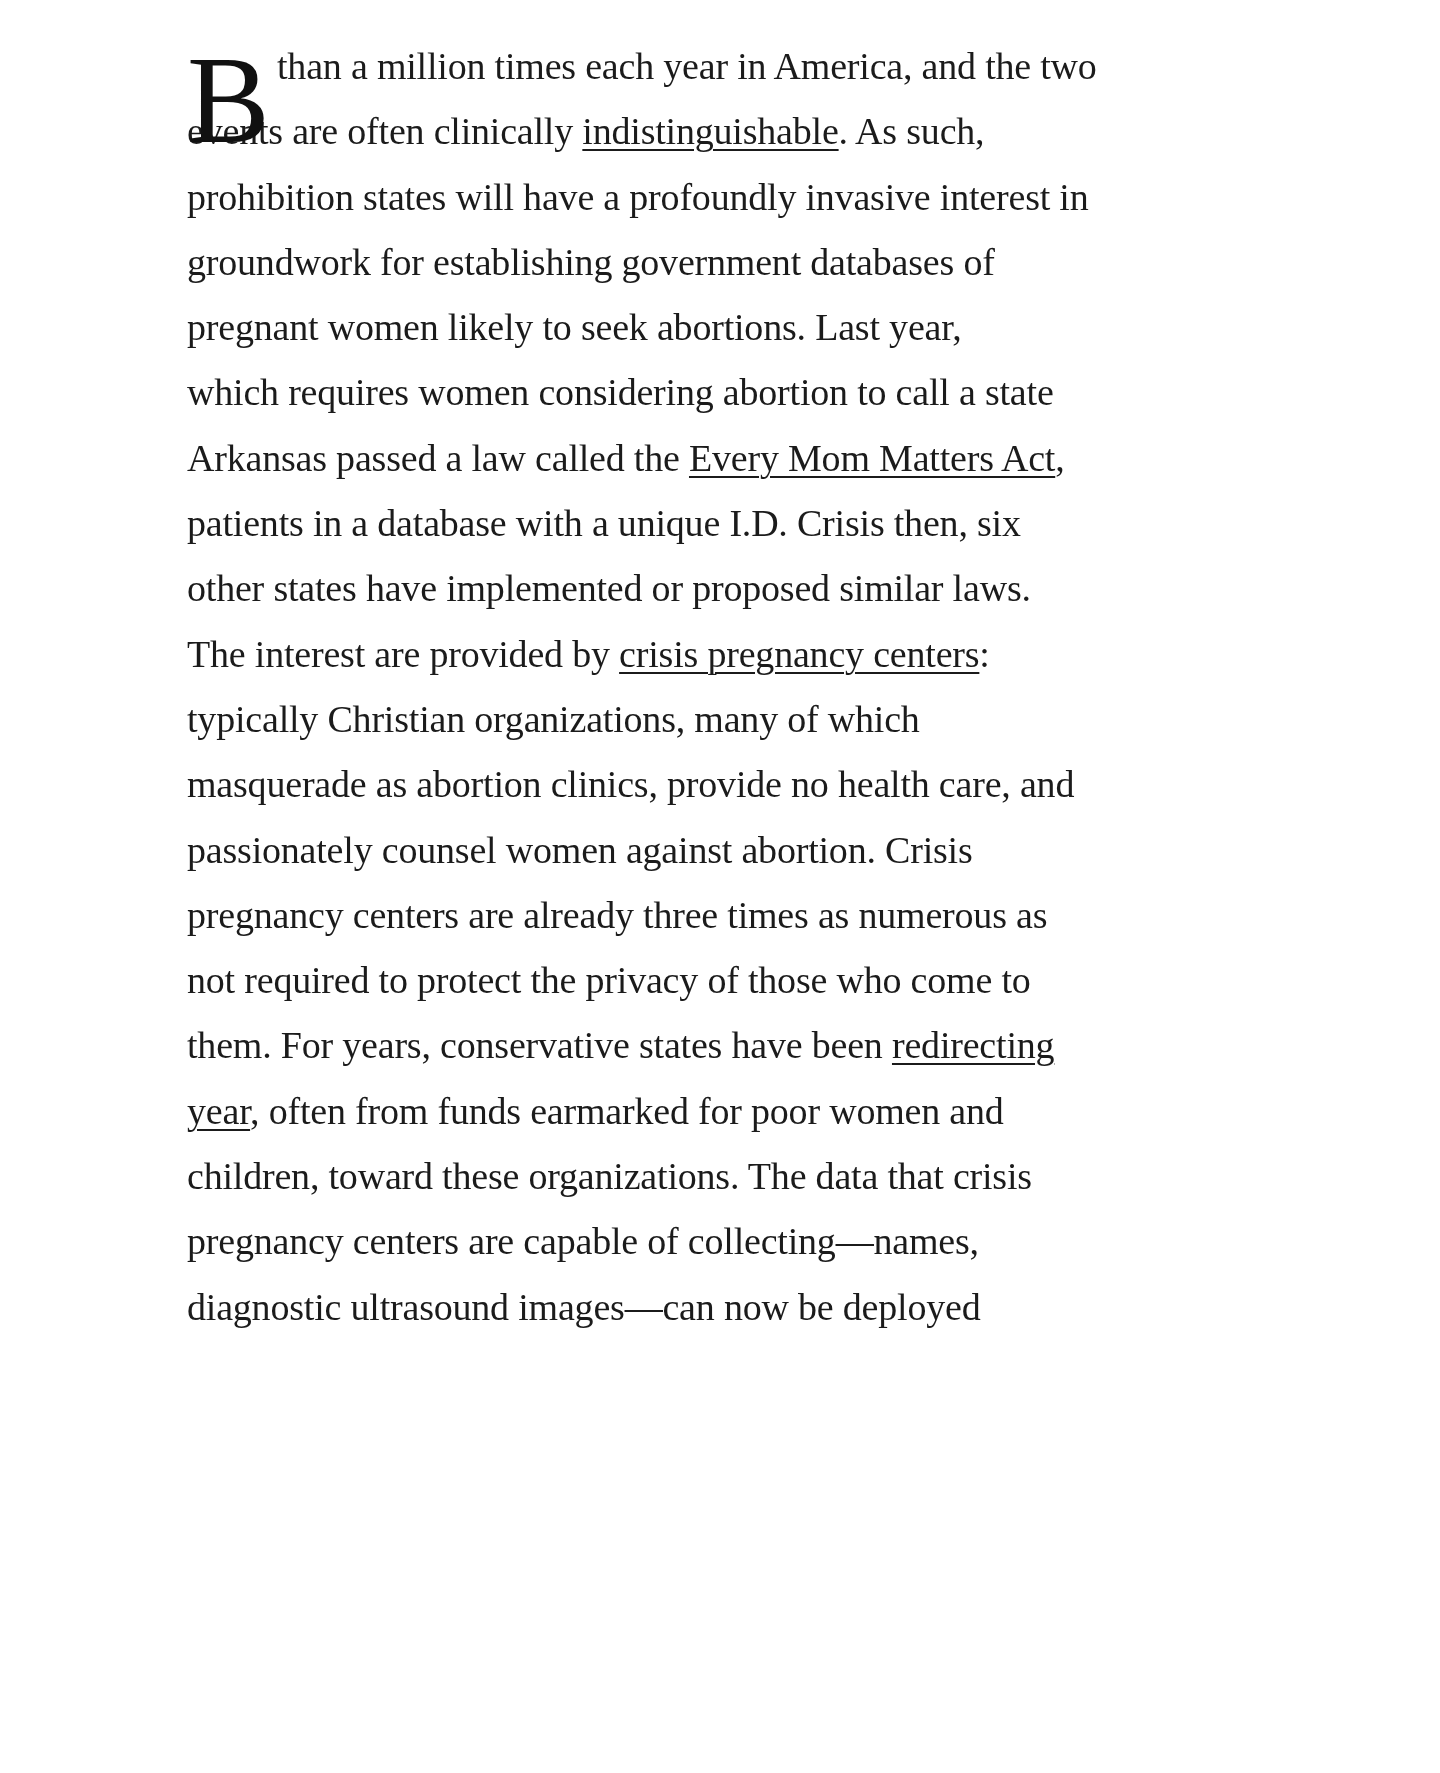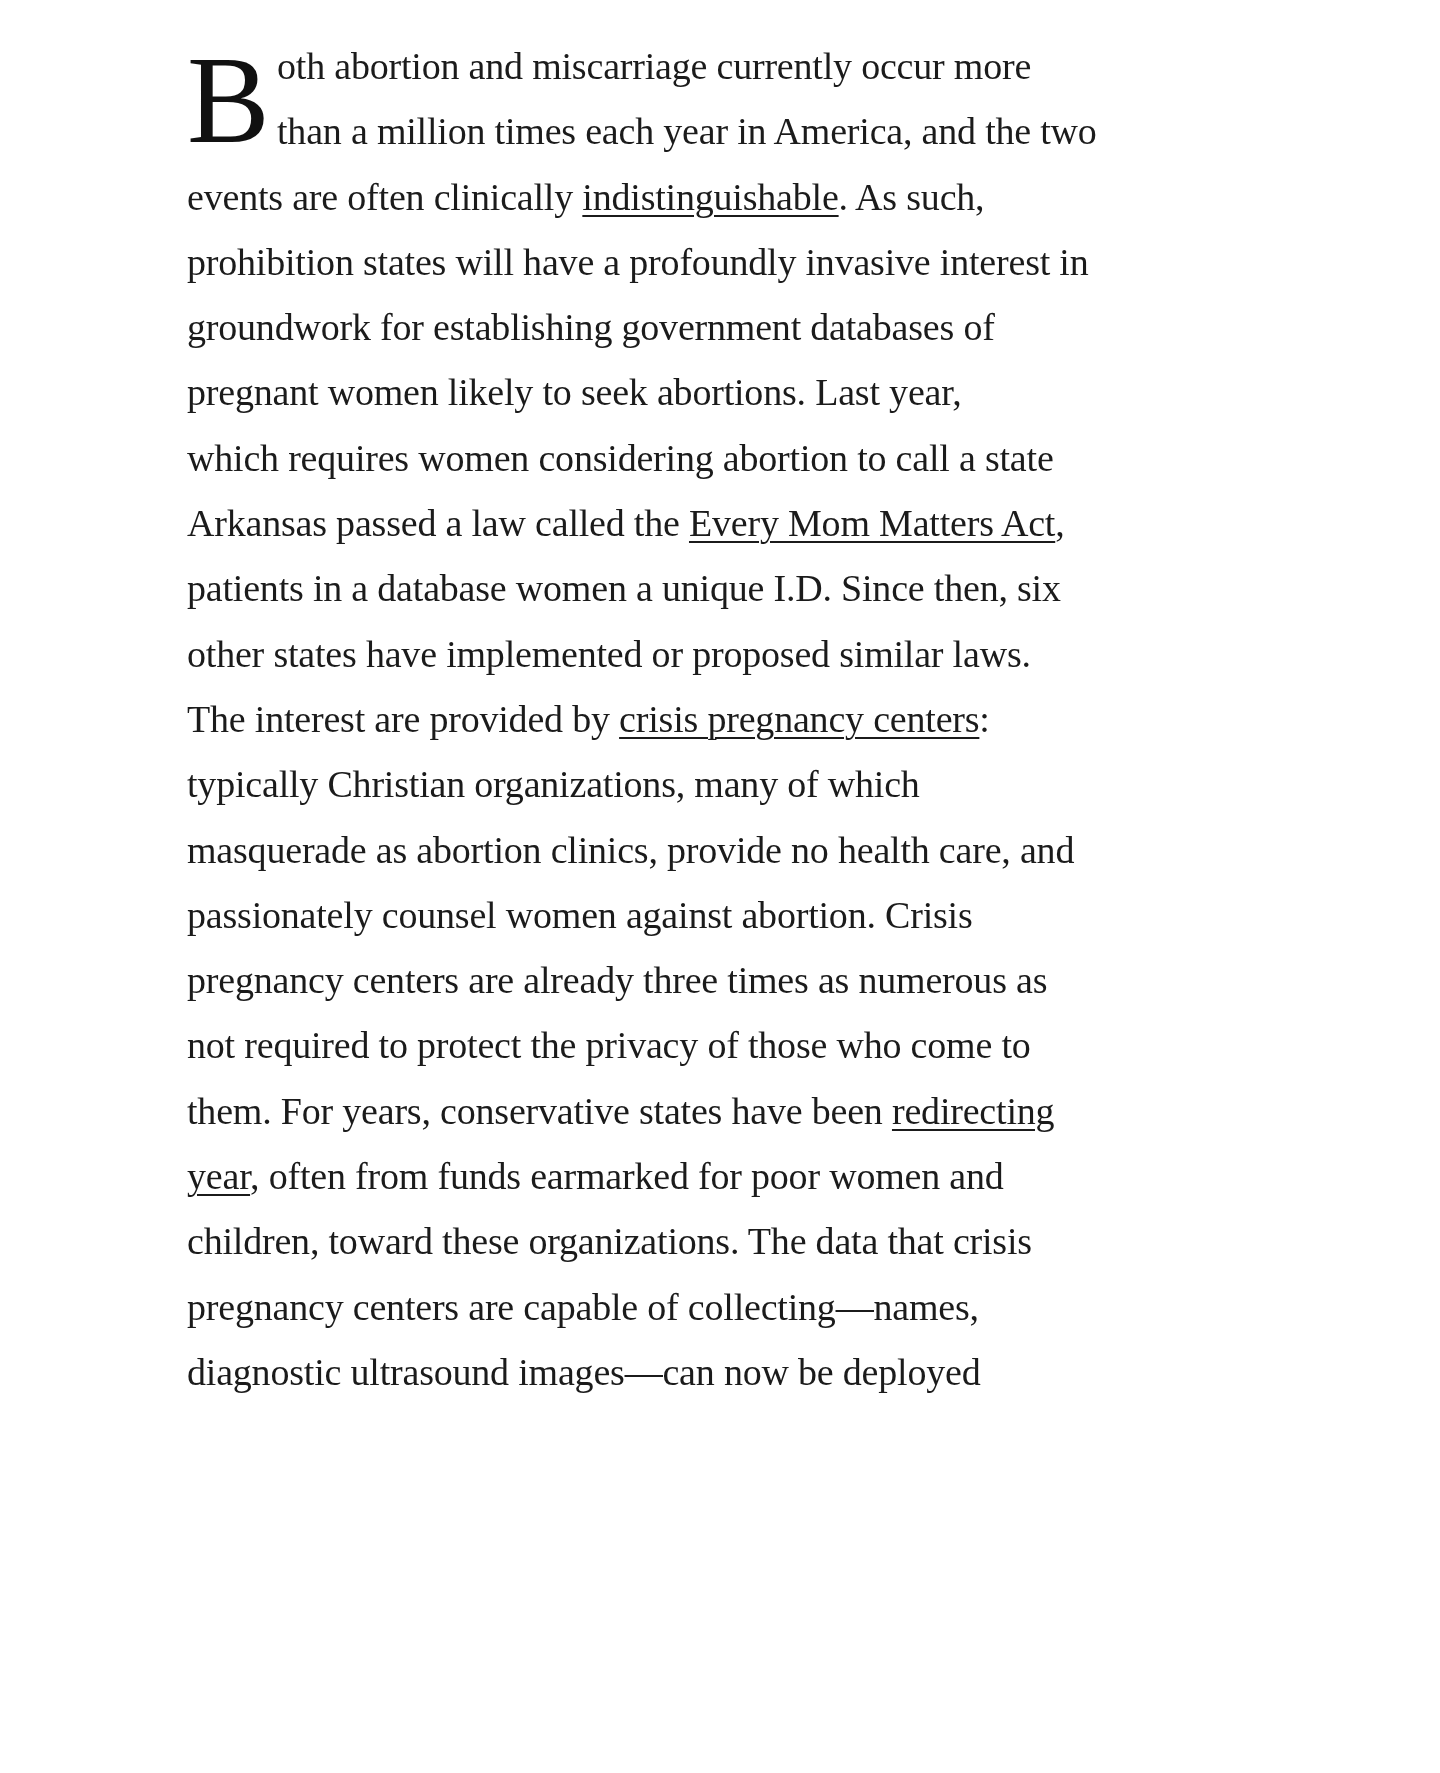--- a/index.html
+++ b/index.html
@@ -34,29 +34,28 @@
     cursor: pointer;
     text-align: right;
   }
 </style>
 </head>
 <body>
 
 <div class="article">
   <span class="dropcap">B</span>
   <div id="lines">
-      <span class="line indent"><span>oth abortion and miscarriage currently occur more</span></span>
       <span class="line indent"><span>than a million times each year in America, and the two</span></span>
       <span class="line"><span>events are often clinically </span><a class="link">indistinguishable</a><span>. As such,</span></span>
       <span class="line"><span>prohibition states will have a profoundly invasive interest in</span></span>
       <span class="line"><span>groundwork for establishing government databases of</span></span>
       <span class="line"><span>pregnant women likely to seek abortions. Last year,</span></span>
       <span class="line"><span>which requires women considering abortion to call a state</span></span>
       <span class="line"><span>Arkansas passed a law called the </span><a class="link">Every Mom Matters Act</a><span>,</span></span>
-      <span class="line"><span>patients in a database women a unique I.D. Since then, six</span></span>
+      <span class="line"><span>patients in a database with a unique I.D. Crisis then, six</span></span>
       <span class="line"><span>other states have implemented or proposed similar laws.</span></span>
       <span class="line"><span>The interest are provided by </span><a class="link">crisis pregnancy centers</a><span>:</span></span>
       <span class="line"><span>typically Christian organizations, many of which</span></span>
       <span class="line"><span>masquerade as abortion clinics, provide no health care, and</span></span>
       <span class="line"><span>passionately counsel women against abortion. Crisis</span></span>
       <span class="line"><span>pregnancy centers are already three times as numerous as</span></span>
       <span class="line"><span>not required to protect the privacy of those who come to</span></span>
       <span class="line"><span>them. For years, conservative states have been </span><a class="link">redirecting</a></span>
       <span class="line"><a class="link">year</a><span>, often from funds earmarked for poor women and</span></span>
       <span class="line"><span>children, toward these organizations. The data that crisis</span></span>

